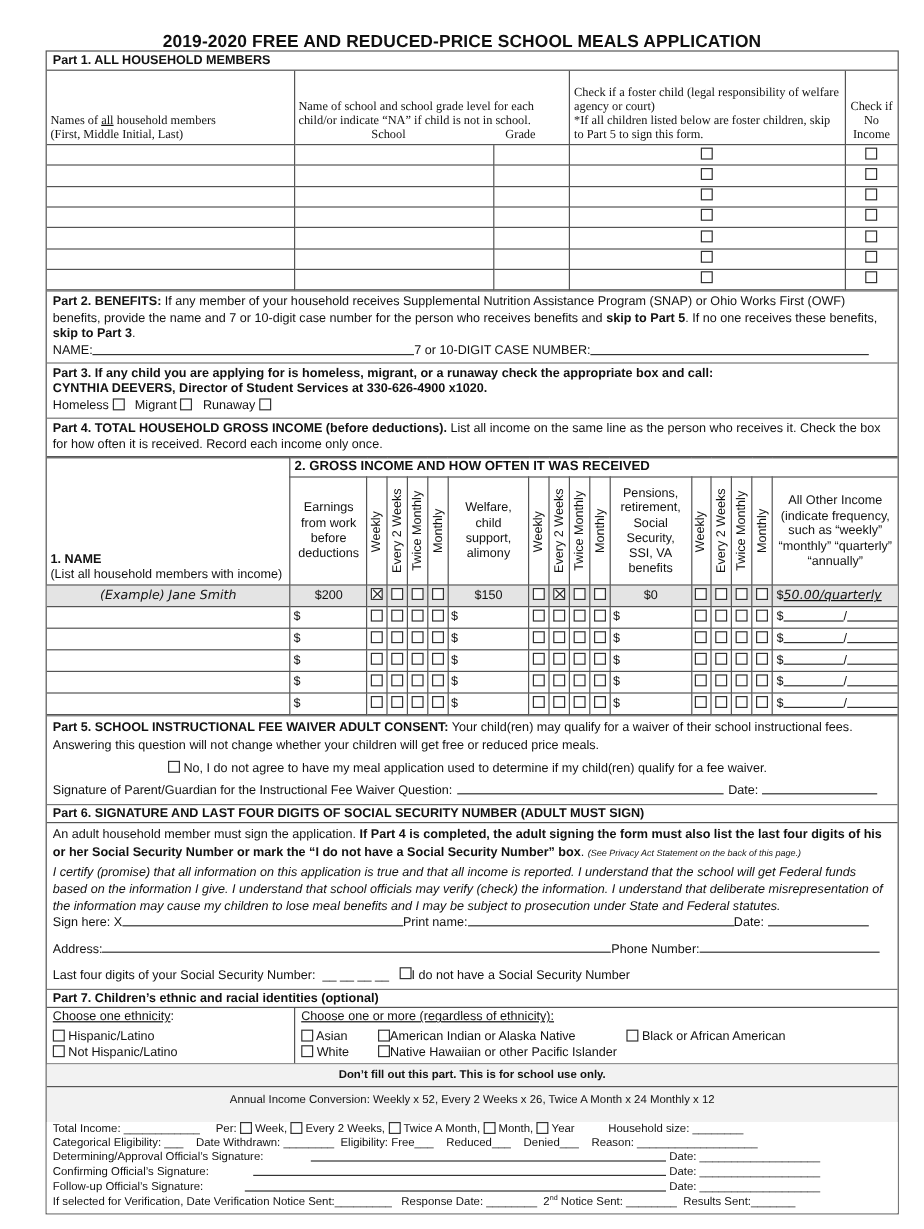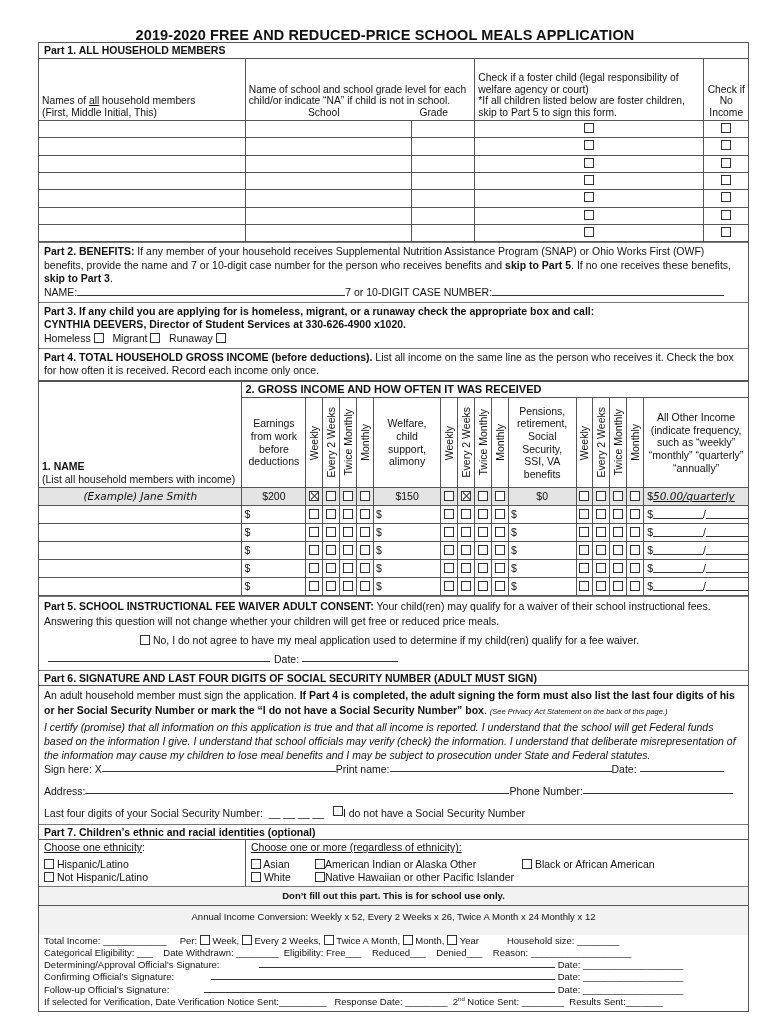--- a/index.html
+++ b/index.html
@@ -15,21 +15,21 @@
   .cb.x::before { transform: rotate(45deg); }
   .cb.x::after { transform: rotate(-45deg); }
   u { text-decoration: underline; }
   .line { display: inline-block; border-bottom: 1px solid #333; height: 10px; vertical-align: -1px; }
   
   table { border-collapse: collapse; width: 100%; }
   .p1 td { border: 1px solid #555; height: 17.3px; font-size: 10.3px; }
   .p1 tr:first-child td { border-top: none; }
   .p1 td:first-child { border-left: none; }
   .p1 td:last-child { border-right: none; }
-  .p1 .hdr td { height: 62px; vertical-align: bottom; padding: 1px 3px; line-height: 1.15; }
+  .p1 .hdr td { height: 62px; vertical-align: bottom; padding: 1px 3px; line-height: 1.15; font-family: Liberation Serif, serif; }
   .center { text-align: center; }
   
   .txt { padding: 2px 5px; font-size: 10.5px; line-height: 1.3; }
   
   .p4 td { border: 1px solid #555; font-size: 10.5px; height: 18px; }
   .p4 td.vcell { border-left: 1px solid #888; }
   .p4 tr.hdr td { height: 90px; }
   .vert { writing-mode: vertical-rl; transform: rotate(180deg); white-space: nowrap; font-size: 10.5px; margin: 0 auto; }
   .ex td { background: #e4e4e4; }
   .ex .nm { font-family: "DejaVu Sans", sans-serif; font-style: italic; font-size: 10.5px; text-align: center; }
@@ -51,21 +51,21 @@
     <table class="p1">
       <colgroup>
           <col style="width:207px">
           <col style="width:167px">
           <col style="width:63px">
           <col style="width:230px">
           <col style="width:44px">
         </colgroup>
       <tbody>
           <tr class="hdr">
-        <td><span>Names of </span><u>all</u><span> household members</span><br><span>(First, Middle Initial, This)</span></td>
+        <td><span>Names of </span><u>all</u><span> household members</span><br><span>(First, Middle Initial, Last)</span></td>
         <td colspan="2"><span>Name of school and school grade level for each child/or indicate “NA” if child is not in school.</span><br><span style="display:inline-block;width:150px;text-align:center">School</span><span style="display:inline-block;width:70px;text-align:center">Grade</span></td>
         <td><span>Check if a foster child (legal responsibility of welfare agency or court)</span><br><span>*If all children listed below are foster children, skip to Part 5 to sign this form.</span></td>
         <td class="center">Check if No Income</td>
       </tr>
       </tbody>
         <tbody id="p1rows">
           <tr>
             <td></td>
             <td></td>
             <td></td>
@@ -327,20 +327,21 @@
           </tr>
         </tbody>
     </table>
   </div>
 
   <div class="sec txt" style="line-height:1.4">
     <div><b>Part 5. SCHOOL INSTRUCTIONAL FEE WAIVER ADULT CONSENT:</b><span> Your child(ren) may qualify for a waiver of their school instructional fees.</span></div>
     <div>Answering this question will not change whether your children will get free or reduced price meals.</div>
     <div style="padding-left:96px;margin-top:4px"><span class="cb"></span><span> No, I do not agree to have my meal application used to determine if my child(ren) qualify for a fee waiver.</span></div>
     <div class="row" style="margin-top:5px;margin-bottom:1px">
+      <span>Signature of Parent/Guardian for the Instructional Fee Waiver Question:</span>
       <span class="line" style="width:222px;margin:0 4px"></span>
       <span>Date:</span>
       <span class="line" style="width:96px;margin-left:3px"></span>
     </div>
   </div>
 
   <div class="sec">
     <div class="bar">Part 6. SIGNATURE AND LAST FOUR DIGITS OF SOCIAL SECURITY NUMBER (ADULT MUST SIGN)</div>
     <div class="txt" style="line-height:1.35">
       <div><span>An adult household member must sign the application. </span><b>If Part 4 is completed, the adult signing the form must also list the last four digits of his or her Social Security Number or mark the “I do not have a Social Security Number” box</b><span>. </span><span class="small">(See Privacy Act Statement on the back of this page.)</span></div>
@@ -377,21 +378,21 @@
         <div><span class="cb"></span> <span>Not Hispanic/Latino</span></div>
       </div>
       <div style="flex:1;padding:1px 5px 3px">
         <div><u>Choose one or more (regardless of ethnicity):</u></div>
         <div style="display:flex;margin-top:4px">
           <div style="width:64px">
             <div><span class="cb"></span> <span>Asian</span></div>
             <div><span class="cb"></span> <span>White</span></div>
           </div>
           <div style="width:207px">
-            <div><span class="cb"></span><span>American Indian or Alaska Other</span></div>
+            <div><span class="cb"></span><span>American Indian or Alaska Native</span></div>
             <div style="white-space:nowrap"><span class="cb"></span><span>Native Hawaiian or other Pacific Islander</span></div>
           </div>
           <div>
             <div><span class="cb"></span> <span>Black or African American</span></div>
           </div>
         </div>
       </div>
     </div>
   </div>
 

